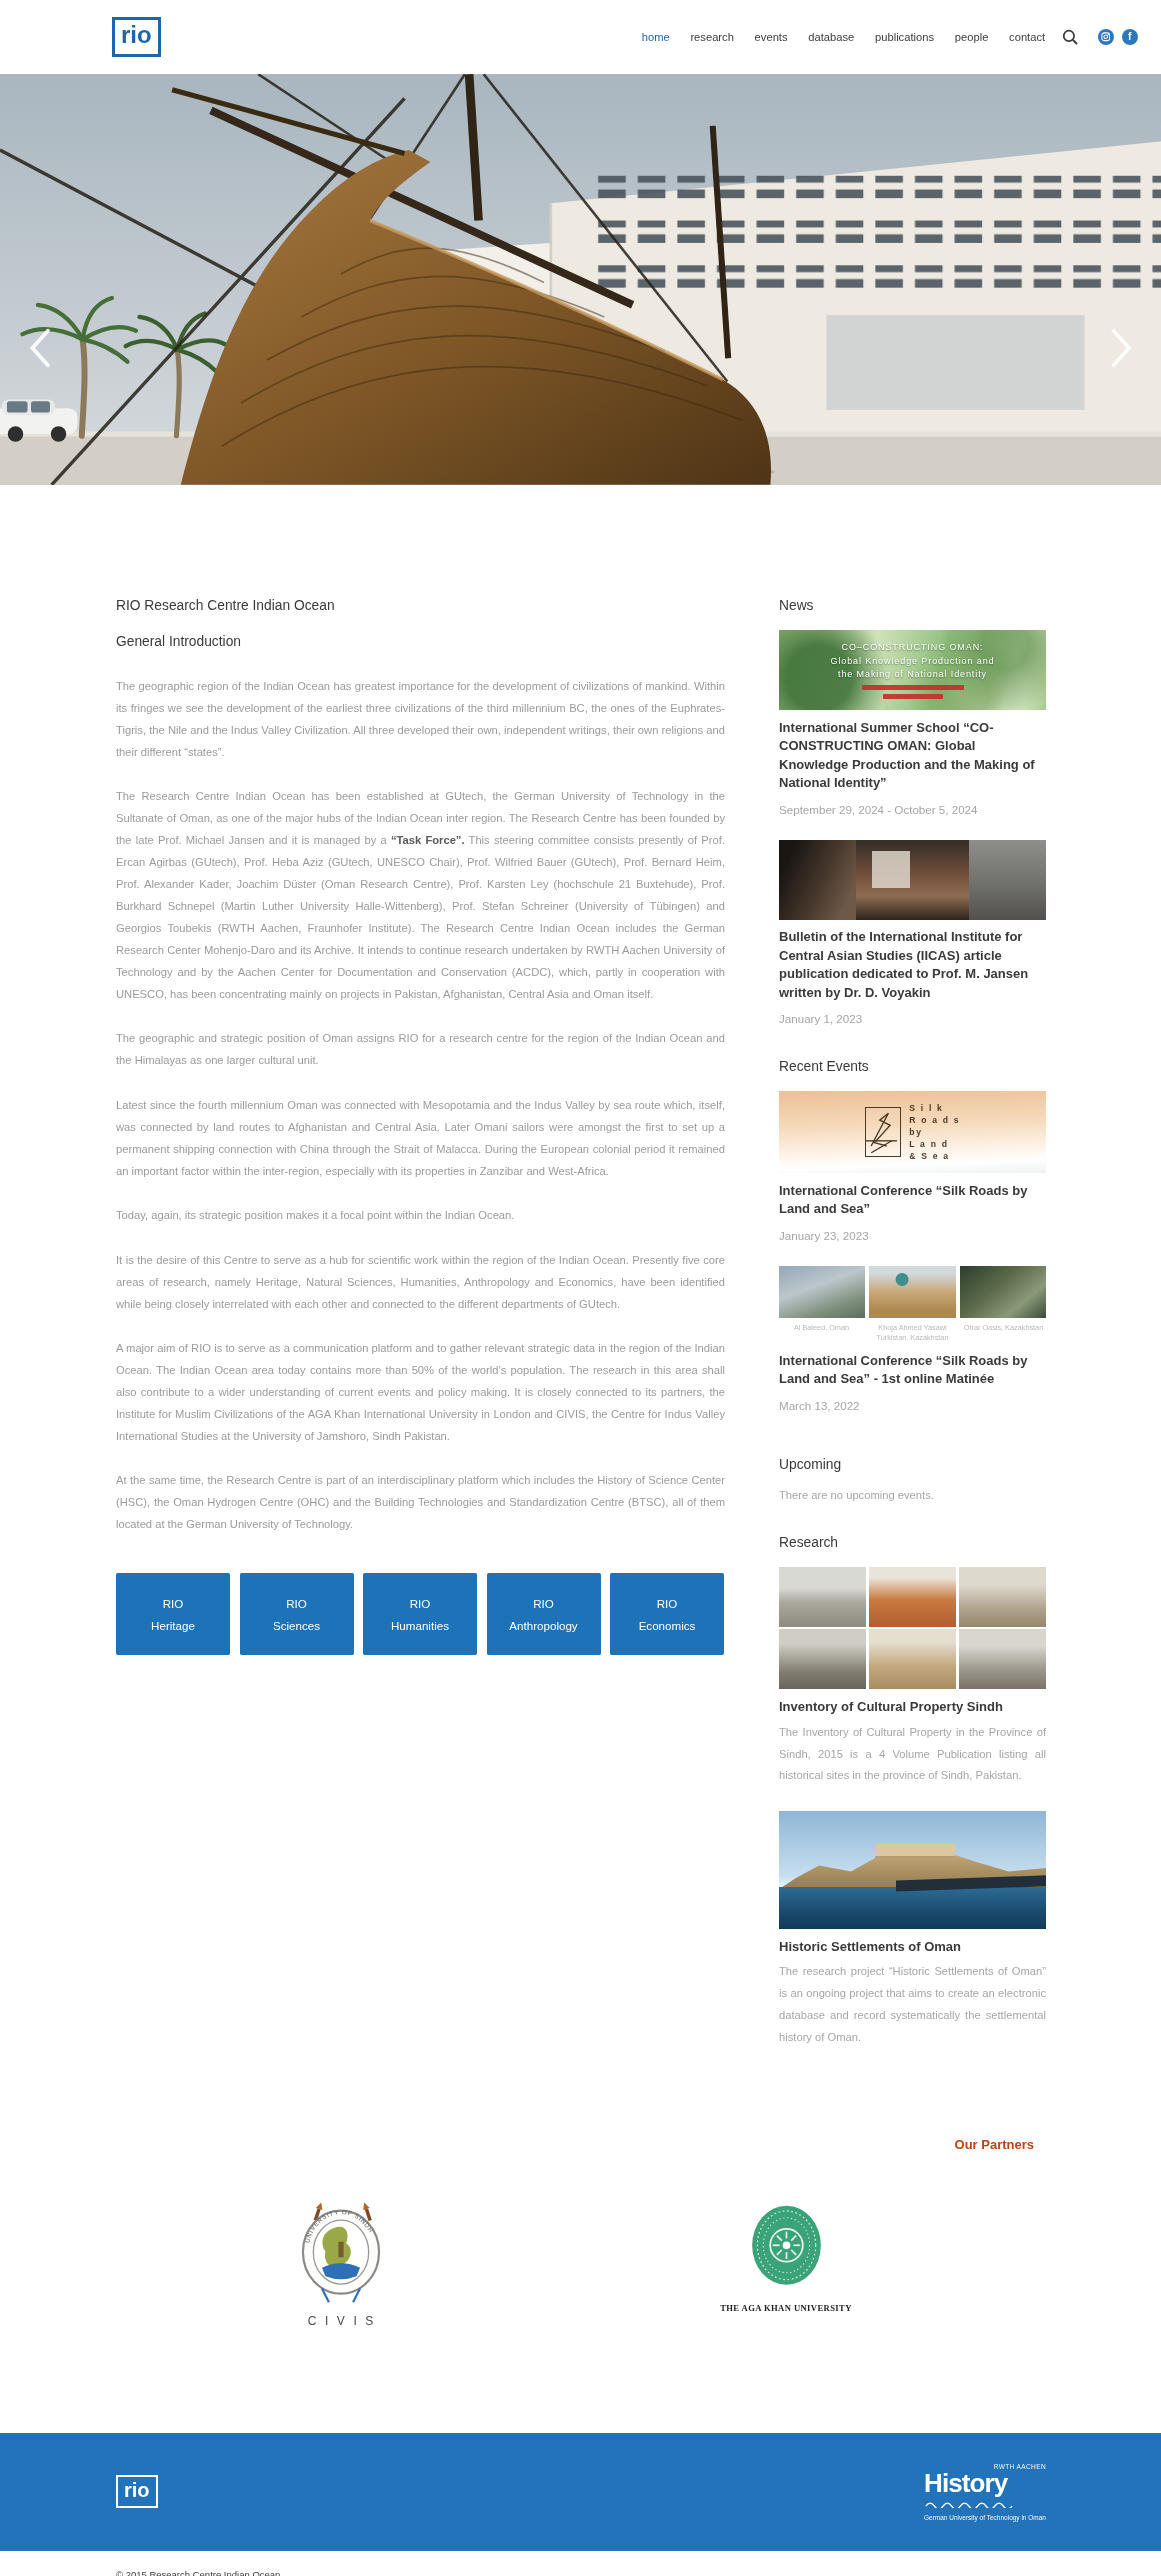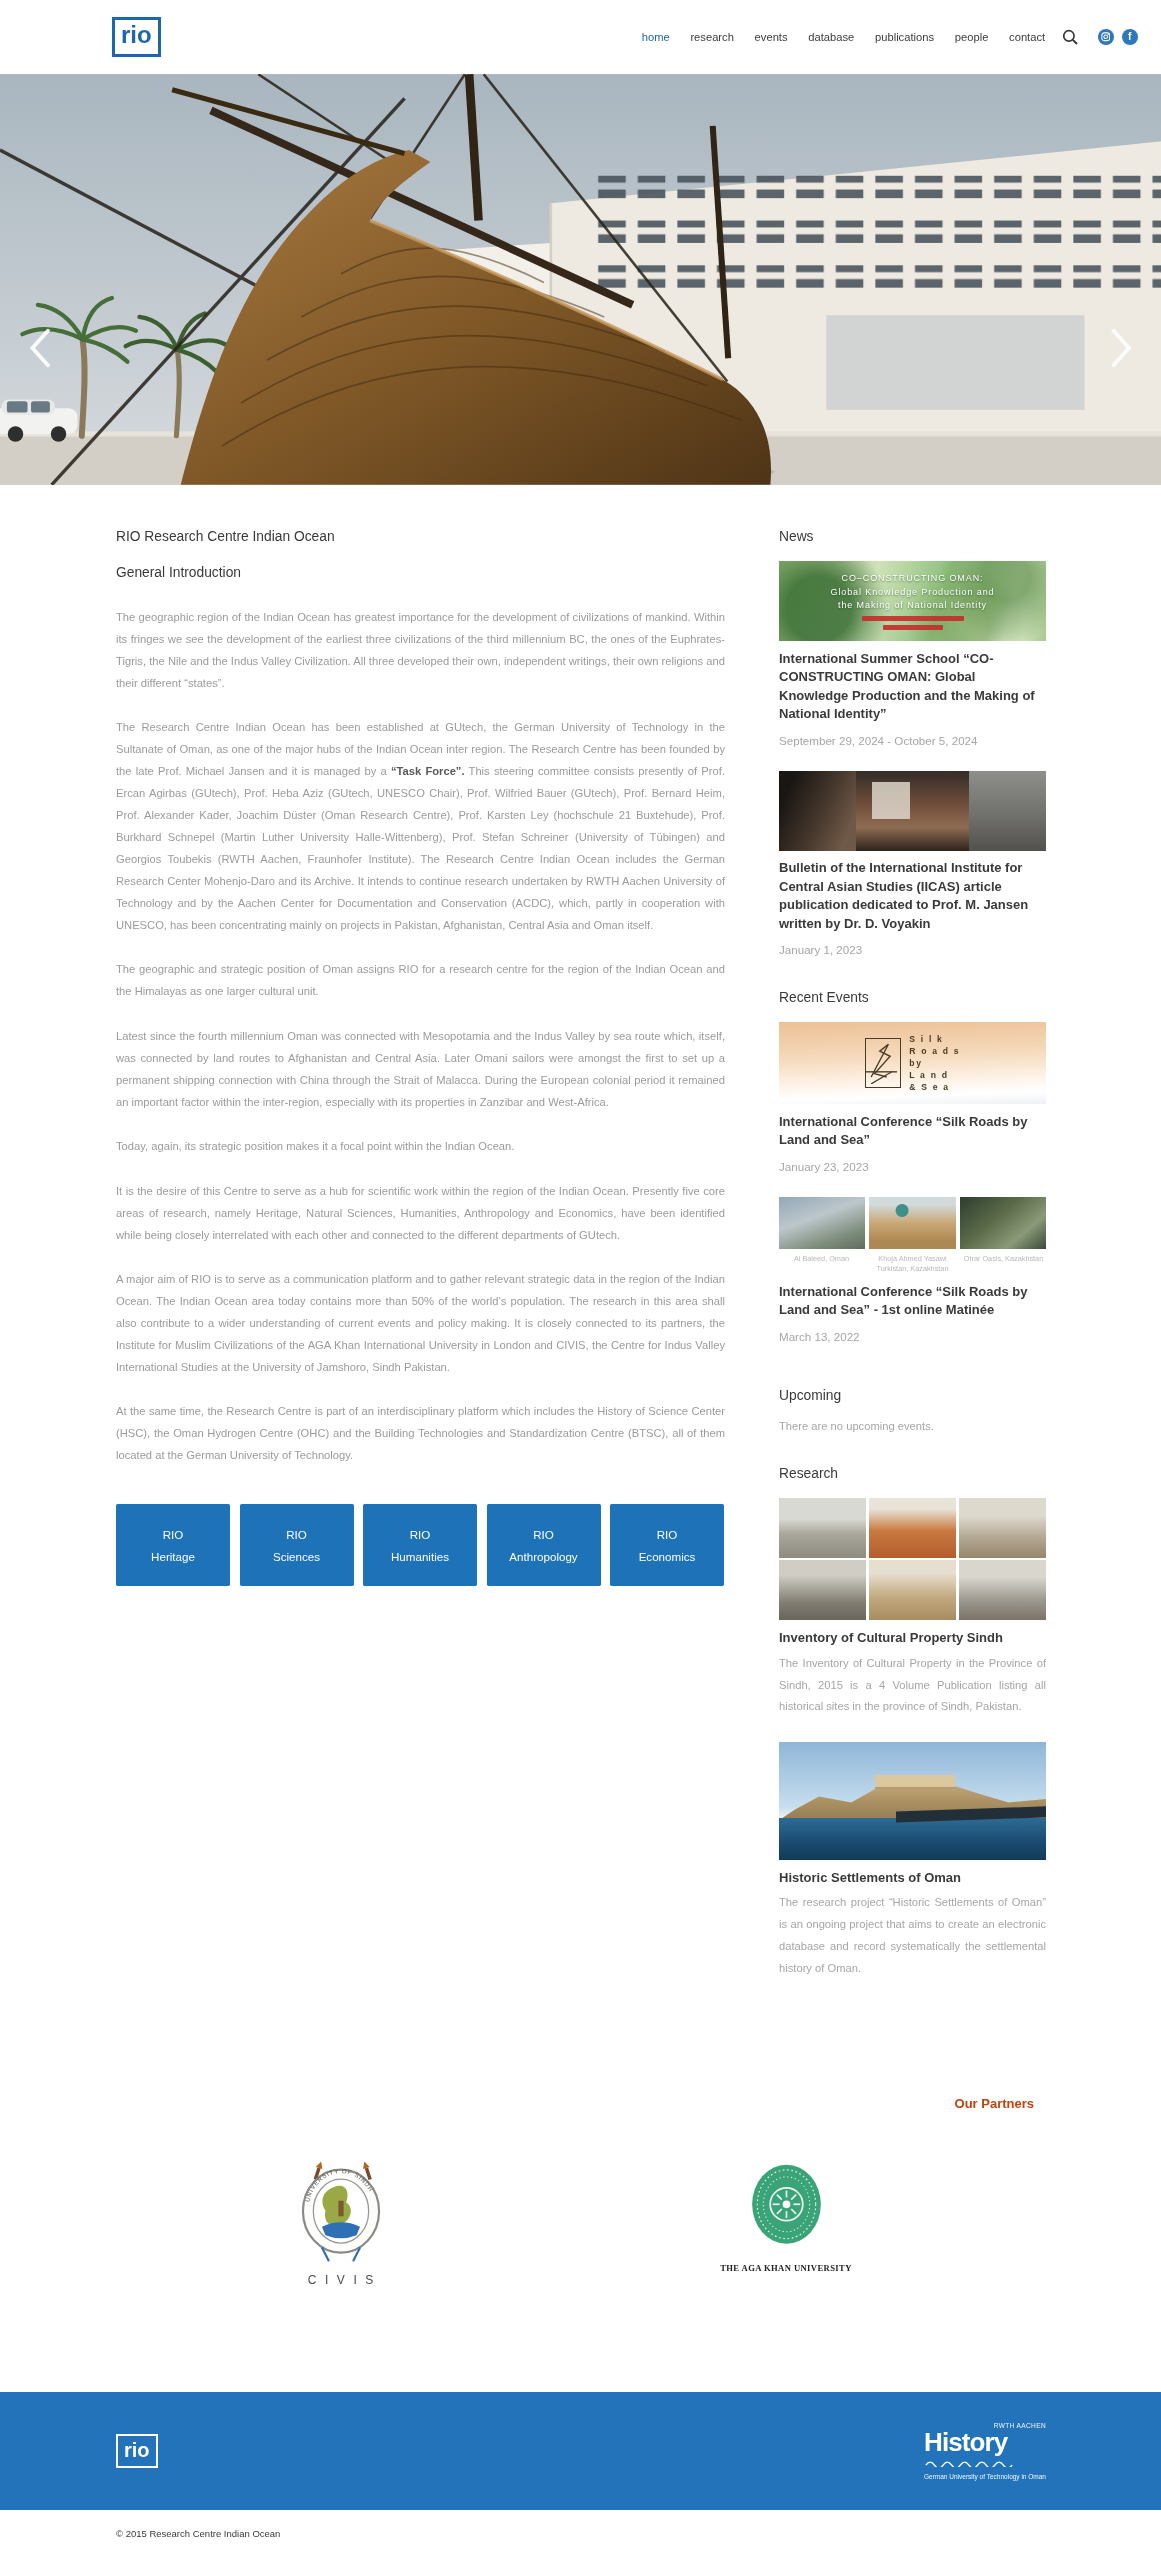--- a/index.html
+++ b/index.html
@@ -18,21 +18,21 @@
   .social .dot{width:16.4px;height:16.4px;border-radius:50%;background:#2e77bc;display:flex;align-items:center;justify-content:center;color:#fff;font-size:10.3px;font-weight:bold;cursor:pointer;}
 
   
   .hero{position:relative;height:411px;overflow:hidden;background:#c3ccd2;}
   .hero svg.scene{display:block;}
   .hero-arrow{position:absolute;top:254px;width:29px;height:41px;background:transparent;border:none;padding:0;cursor:pointer;opacity:.9;}
   .hero-arrow.prev{left:26px;}
   .hero-arrow.next{right:26px;}
 
   
-  .main-wrap{width:930px;margin:0 auto;display:flex;align-items:flex-start;padding-top:44px;min-height:1547px;box-sizing:border-box;}
+  .main-wrap{width:930px;margin:0 auto;display:flex;align-items:flex-start;padding-top:113px;min-height:1547px;box-sizing:border-box;}
   .left-col{width:609px;}
   .article-title{font-size:13.8px;font-weight:normal;color:#3a3a3a;margin:0 0 20.7px;}
   .article-sub{font-size:13.8px;font-weight:normal;color:#3a3a3a;margin:0 0 26px;}
   .para{font-size:11.2px;line-height:22px;color:#9b9b9b;text-align:justify;margin:0 0 22.4px;}
   .para .bold{color:#595959;font-weight:bold;}
   .rio-buttons{display:flex;gap:9.5px;margin-top:38px;}
   .rio-btn{width:114px;height:82px;background:#1e72b8;border:none;border-radius:1.7px;color:#fff;font-size:11.6px;display:flex;flex-direction:column;align-items:center;justify-content:center;gap:9.5px;cursor:pointer;font-family:inherit;}
 
   
   .sidebar{width:267px;margin-left:auto;}

